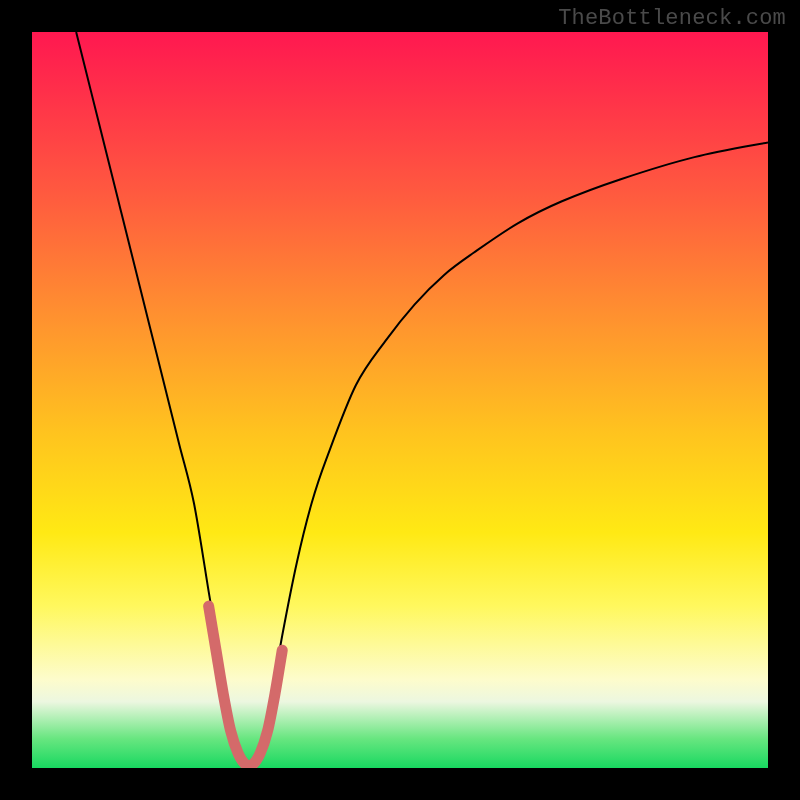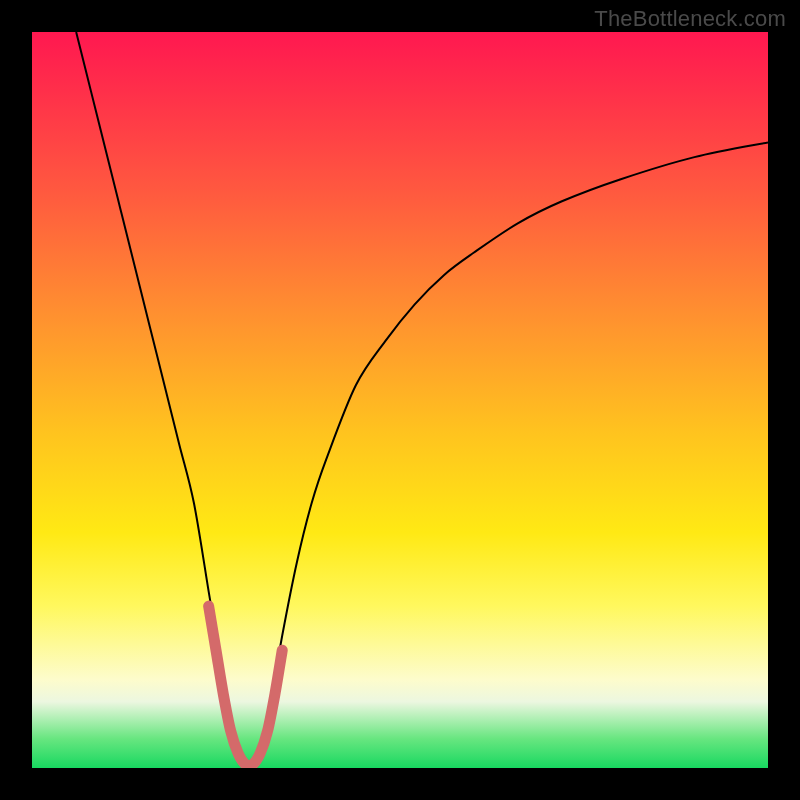--- a/index.html
+++ b/index.html
@@ -11,20 +11,21 @@
     overflow: hidden;
     font-family: Arial, Helvetica, sans-serif;
   }
   .frame {
     position: absolute;
     left: 0;
     top: 0;
     width: 800px;
     height: 800px;
     background: #000;
+    font-family: Liberation Mono, monospace;
   }
   .plot {
     position: absolute;
     left: 32px;
     top: 32px;
     width: 736px;
     height: 736px;
     background: linear-gradient(
       to bottom,
       #ff1850 0%,

